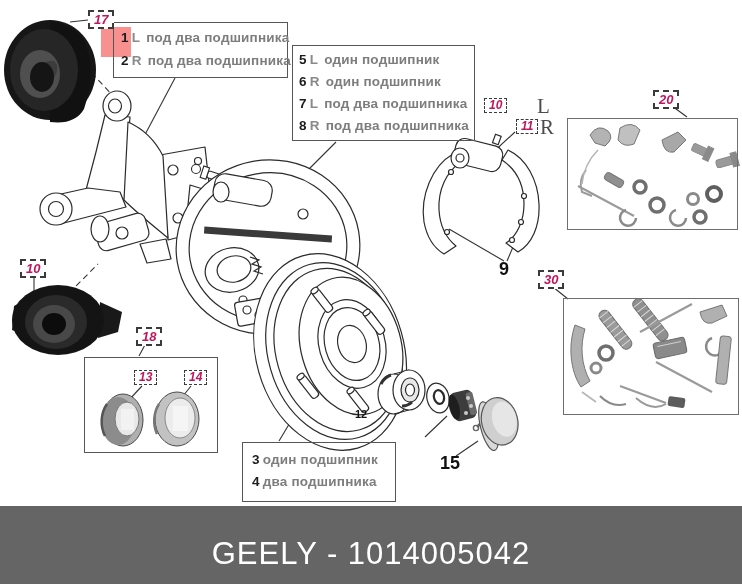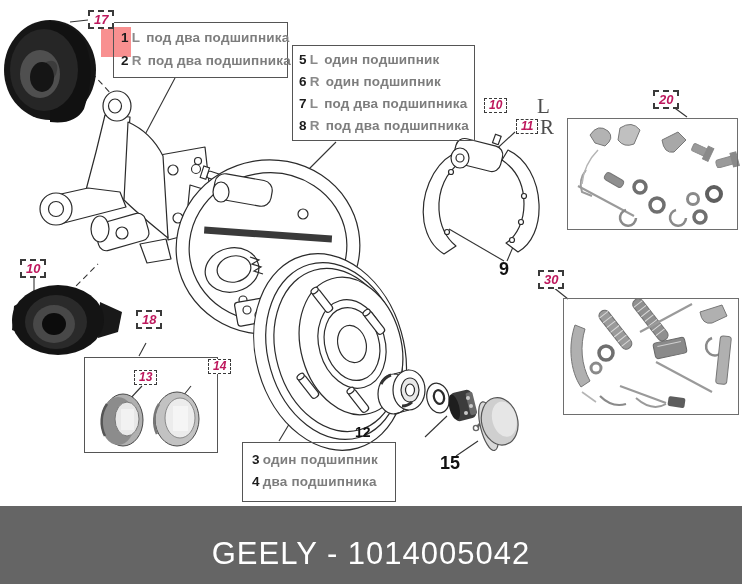--- a/index.html
+++ b/index.html
@@ -344,31 +344,31 @@
         <span class="txt">один подшипник</span>
     </div>
     <div class="cline">
       <span class="num">4</span>
         <span class="txt">два подшипника</span>
     </div>
   </div>
 
   <div class="dlabel" style="left:88px;top:10px;">17</div>
   <div class="dlabel" style="left:20px;top:259px;">10</div>
-  <div class="dlabel" style="left:136px;top:310px;">18</div>
+  <div class="dlabel" style="left:136px;top:327px;">18</div>
   <div class="dlabel dsmall" style="left:134px;top:370px;">13</div>
-  <div class="dlabel dsmall" style="left:184px;top:359px;margin-left:24px;">14</div>
+  <div class="dlabel dsmall" style="left:184px;top:370px;">14</div>
   <div class="dlabel" style="left:653px;top:90px;">20</div>
   <div class="dlabel" style="left:538px;top:270px;">30</div>
   <div class="dlabel dsmall" style="left:484px;top:98px;">10</div>
   <div class="dlabel dsmall" style="left:516px;top:119px;">11</div>
 
   <div class="lr" style="left:537px;top:94px;">L</div>
   <div class="lr" style="left:540px;top:115px;">R</div>
 
   <div class="pnum" style="left:499px;top:259px;">9</div>
-  <div class="pnum" style="left:355px;top:408px;font-size:14px;margin-top:16px;">12</div>
+  <div class="pnum" style="left:355px;top:408px;font-size:11px;">12</div>
   <div class="pnum" style="left:440px;top:453px;text-align:center;">15</div>
 
   <div class="footer" style="background: rgb(101, 101, 101); color: rgb(255, 255, 255);">
     <span>GEELY - 1014005042</span>
   </div>
 </div>
 
 </body></html>

